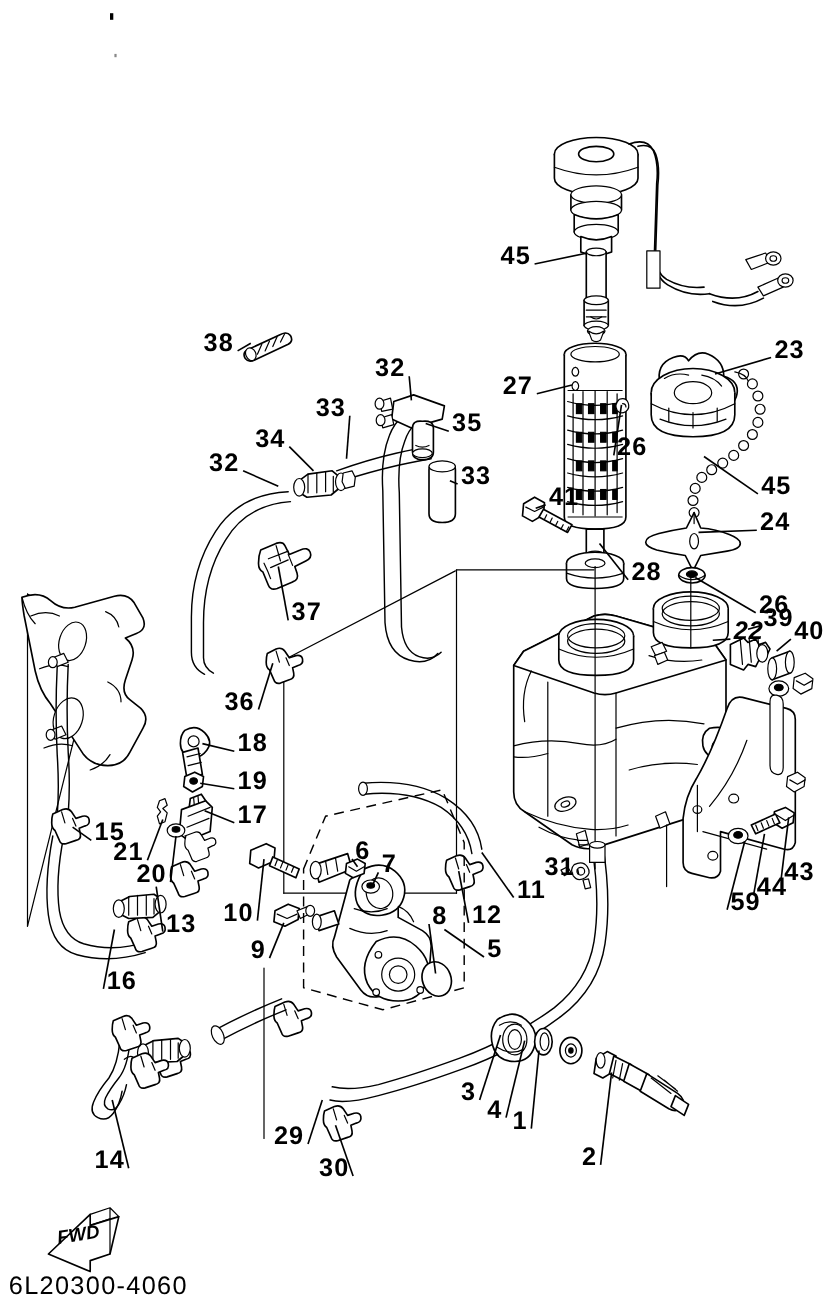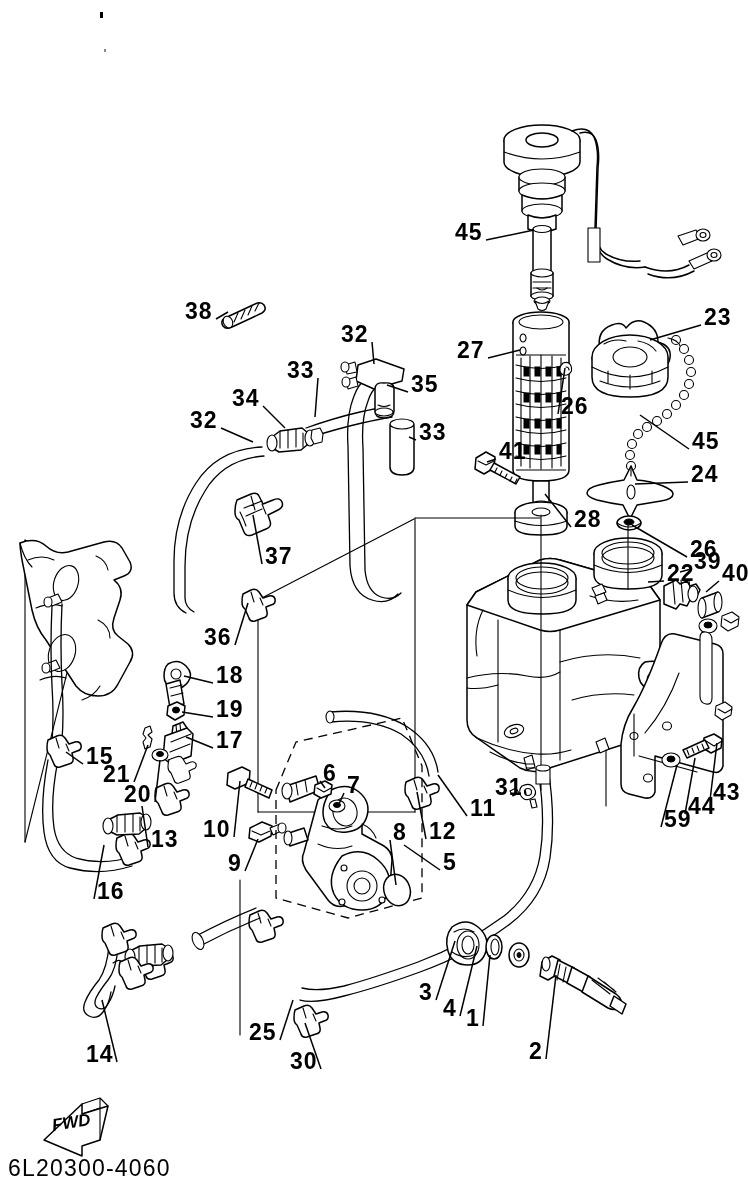--- a/index.html
+++ b/index.html
@@ -649,29 +649,29 @@
       <div class="num" style="left: 429px; top: 820px;">12</div>
       <div class="num" style="left: 151px; top: 828px;">13</div>
       <div class="num" style="left: 86px; top: 1043px;">14</div>
       <div class="num" style="left: 86px; top: 745px;">15</div>
       <div class="num" style="left: 97px; top: 880px;">16</div>
       <div class="num" style="left: 216px; top: 729px;">17</div>
       <div class="num" style="left: 216px; top: 664px;">18</div>
       <div class="num" style="left: 216px; top: 698px;">19</div>
       <div class="num" style="left: 124px; top: 783px;">20</div>
       <div class="num" style="left: 103px; top: 763px;">21</div>
-      <div class="num" style="left: 667px; top: 562px;">22</div>
+      <div class="num" style="left: 667px; top: 562px; font-style: italic;">22</div>
       <div class="num" style="left: 704px; top: 306px; text-align: right;">23</div>
       <div class="num" style="left: 691px; top: 463px;">24</div>
       <div class="num" style="left: 692px; top: 430px;">45</div>
       <div class="num" style="left: 561px; top: 395px;">26</div>
       <div class="num" style="left: 690px; top: 538px;">26</div>
       <div class="num" style="left: 457px; top: 339px;">27</div>
       <div class="num" style="left: 574px; top: 508px;">28</div>
-      <div class="num" style="left: 249px; top: 1021px;">25</div>
+      <div class="num" style="left: 249px; top: 1021px;">29</div>
       <div class="num" style="left: 290px; top: 1050px;">30</div>
       <div class="num" style="left: 495px; top: 776px;">31</div>
       <div class="num" style="left: 341px; top: 323px;">32</div>
       <div class="num" style="left: 190px; top: 409px;">32</div>
       <div class="num" style="left: 287px; top: 359px;">33</div>
       <div class="num" style="left: 419px; top: 421px;">33</div>
       <div class="num" style="left: 232px; top: 387px;">34</div>
       <div class="num" style="left: 411px; top: 373px;">35</div>
       <div class="num" style="left: 204px; top: 626px;">36</div>
       <div class="num" style="left: 265px; top: 545px;">37</div>

